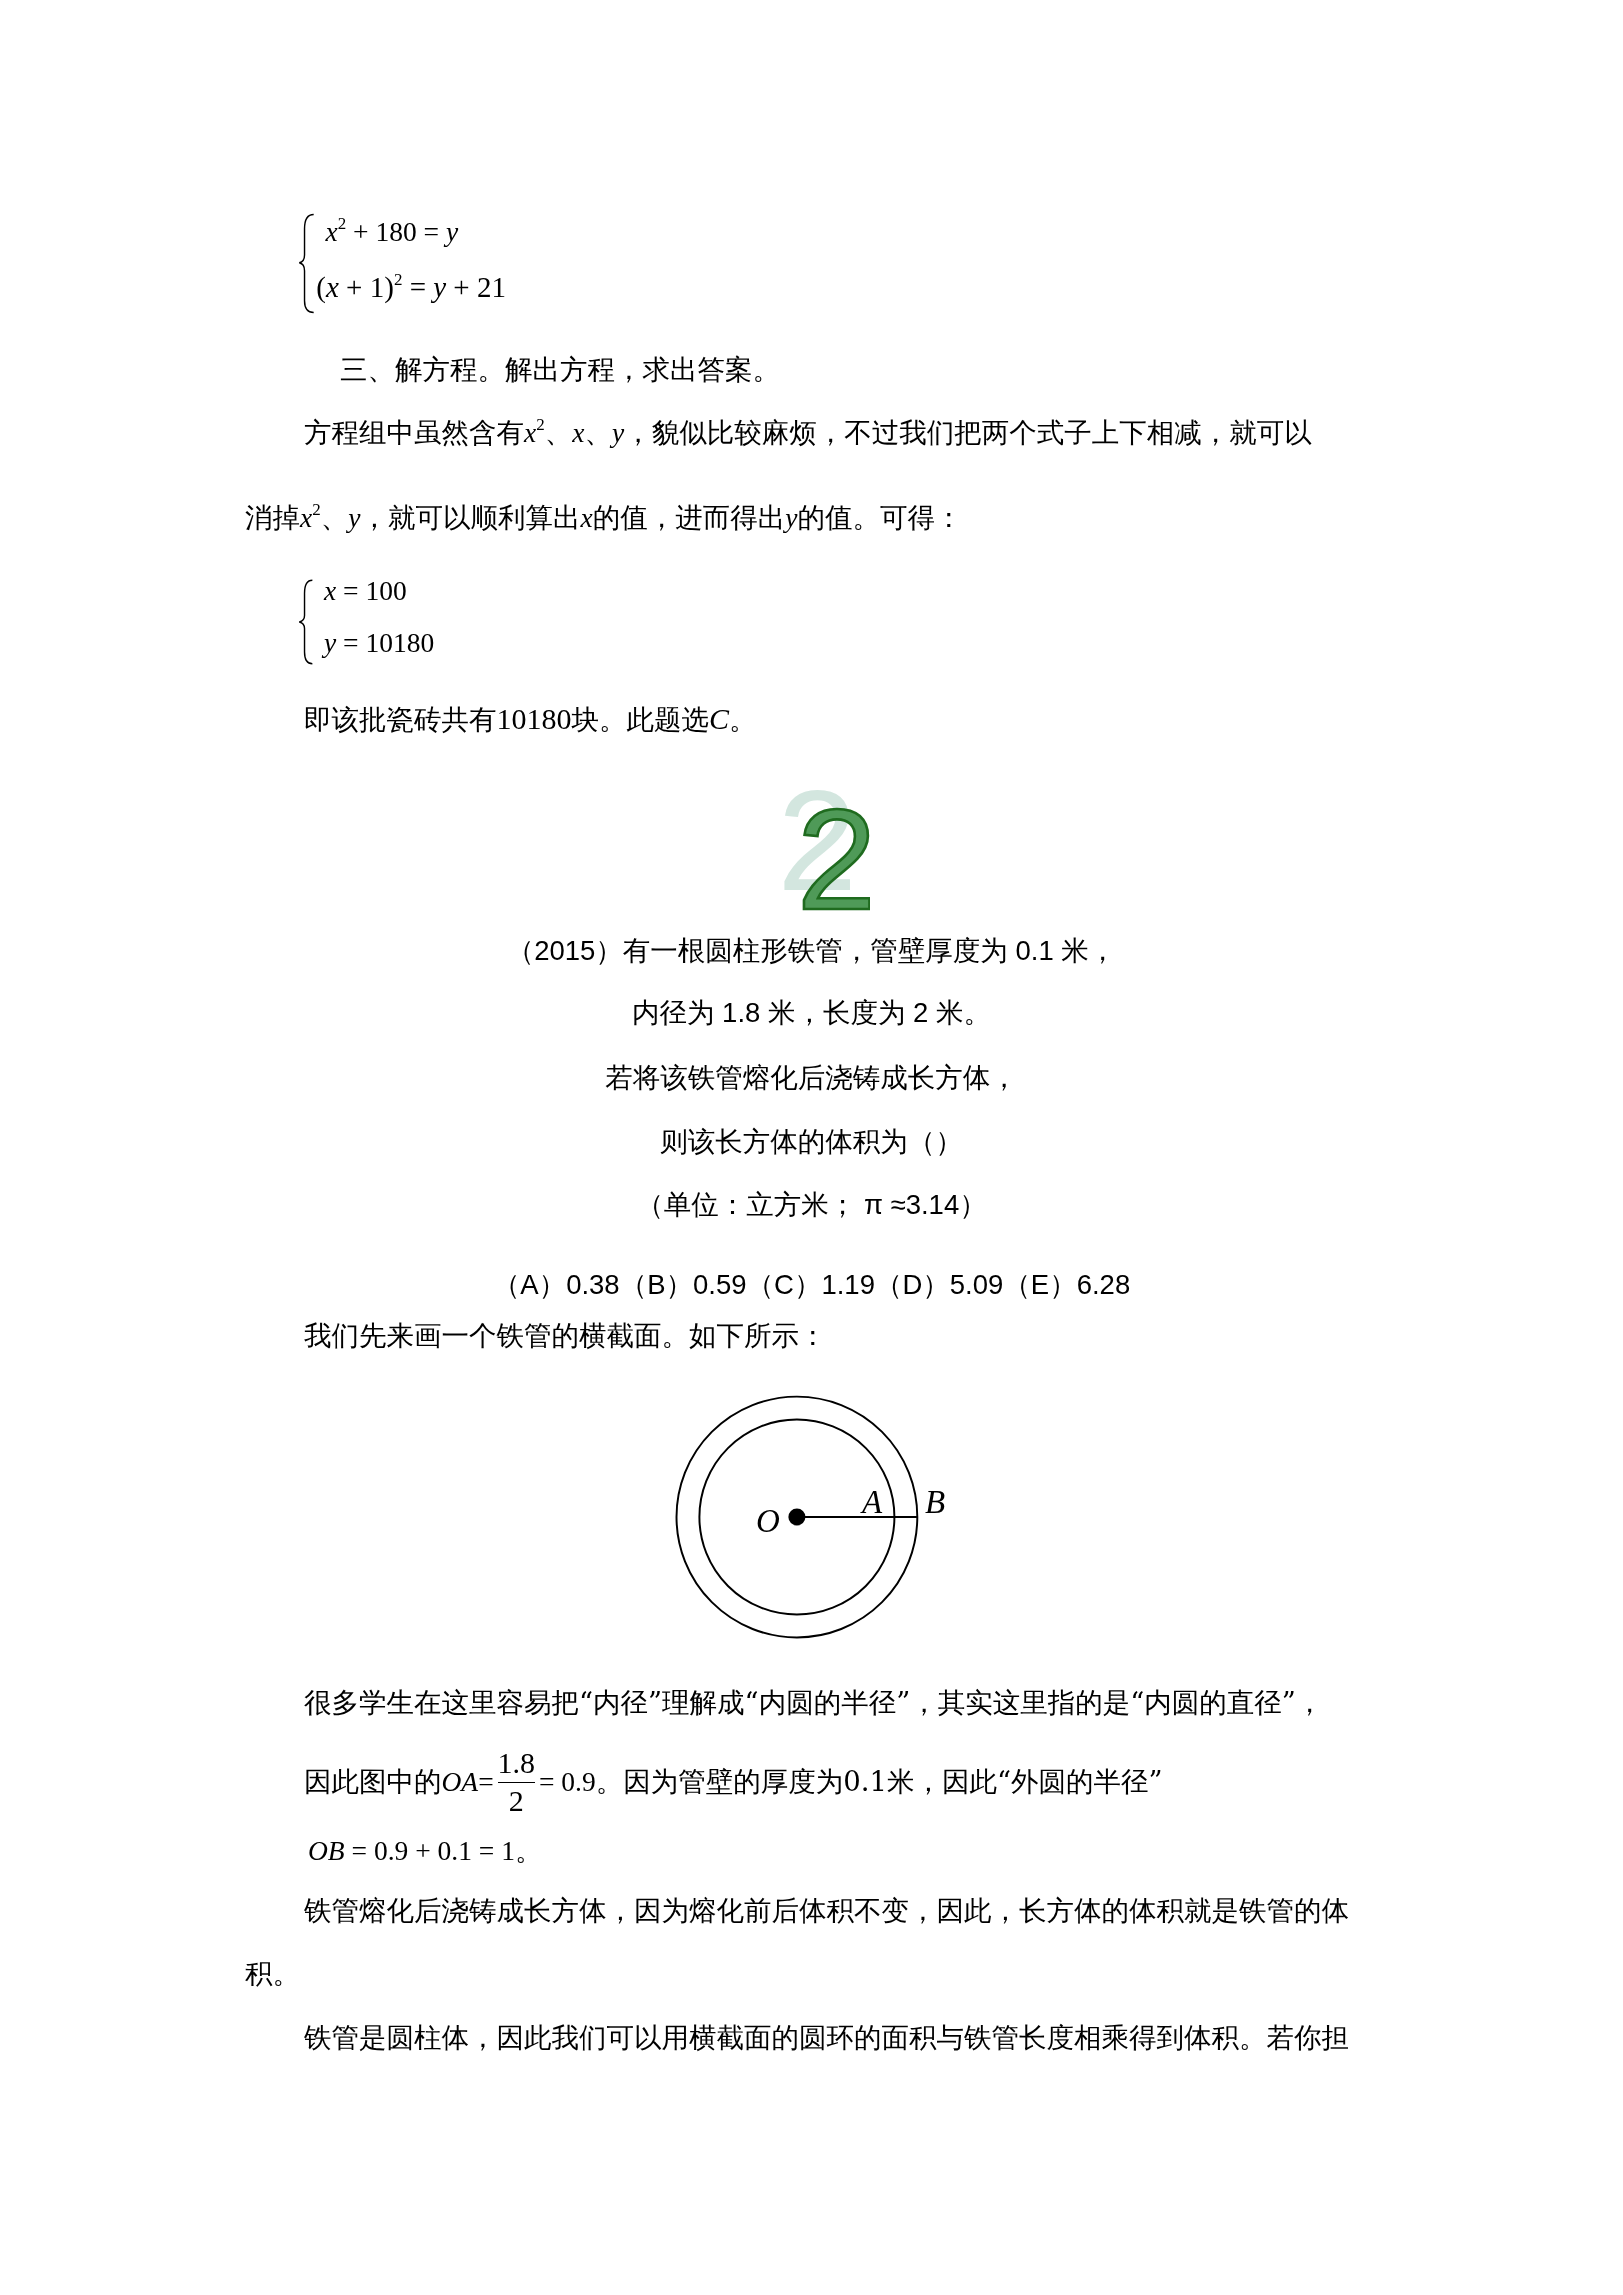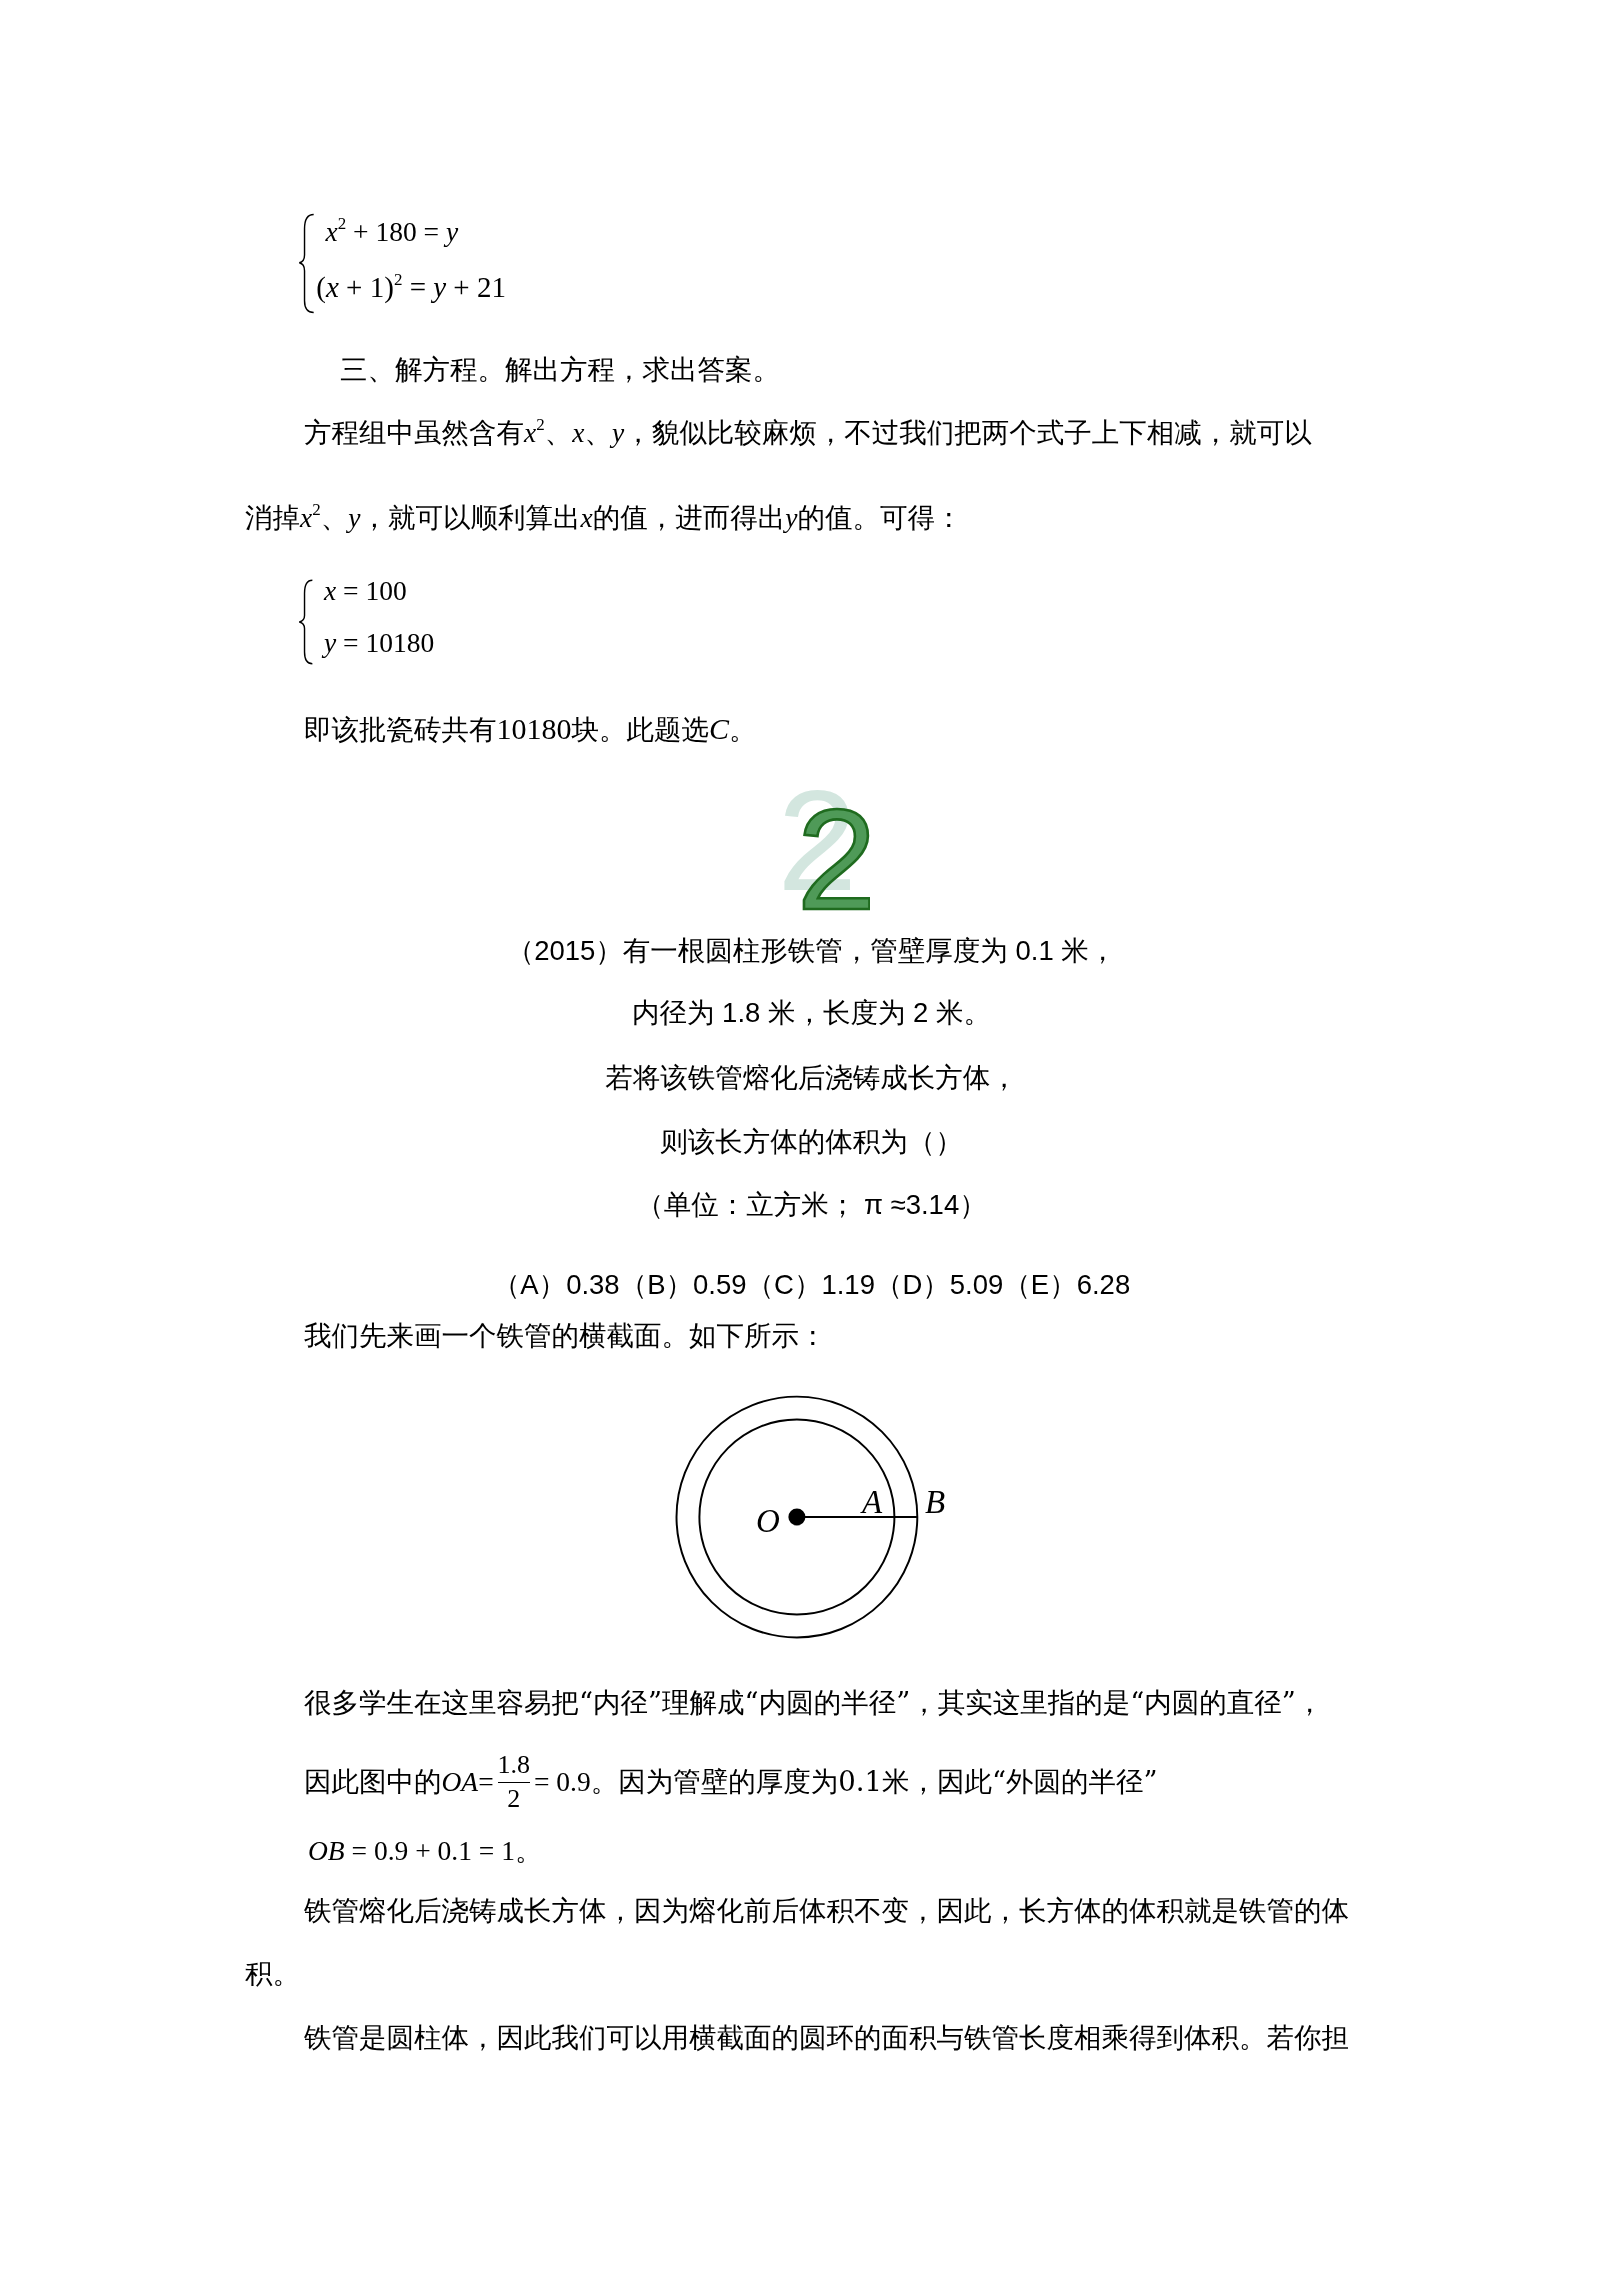--- a/index.html
+++ b/index.html
@@ -6,21 +6,21 @@
   body { width: 1623px; height: 2295px; position: relative; overflow: hidden;
          font-family: "DejaVu Serif", "Liberation Serif", serif; color: #000; }
   .line { position: absolute; white-space: nowrap; font-size: 27.5px; line-height: 1; }
   .sans { font-family: "Liberation Sans", "DejaVu Sans", sans-serif; }
   .math { font-family: "Liberation Serif", "DejaVu Serif", serif; }
   .it { font-style: italic; }
   .center { left: 0; width: 1623px; text-align: center; }
   sup { font-size: 17px; vertical-align: 11.8px; line-height: 0; }
   .eqsys { position: absolute; }
   .frac { display: inline-block; vertical-align: middle; text-align: center; margin: 0 3.9px; }
-  .frac .num, .frac .den { display: block; font-size: 26px; line-height: 1.15; }
+  .frac .num, .frac .den { display: block; font-size: 30px; line-height: 1.15; }
   .frac .bar { display: block; border-top: 1.3px solid #000; margin: 1.3px 0; }
   .badge { position: absolute; left: 772px; top: 753px; width: 98px; height: 170px; }
   .figure { position: absolute; left: 668px; top: 1388px; width: 301px; height: 262px; }
 </style>
 </head>
 <body>
 
 <div class="eqsys" style="left:298px; top:209px; width:275px; height:105px;">
   <svg width="19.6" height="105" style="position:absolute;left:0;top:0;" viewBox="0 0 30 160">
     <path d="M24 8 Q10 8 10 30 L10 70 Q10 80 2 82 Q10 84 10 94 L10 140 Q10 158 24 158" fill="none" stroke="#000" stroke-width="2.2"></path>
@@ -47,21 +47,21 @@
     <path d="M22 6 Q10 6 10 26 L10 60 Q10 68 2 70 Q10 72 10 80 L10 116 Q10 134 22 134" fill="none" stroke="#000" stroke-width="2.2"></path>
   </svg>
   <div class="line math" style="left:26px; top:4px;">
     <span class="it">x</span><span> = </span><span>100</span>
   </div>
   <div class="line math" style="left:26px; top:56px;">
     <span class="it">y</span><span> = </span><span>10180</span>
   </div>
 </div>
 
-<div class="line" style="left:304px; top:704px;margin-top:10px;">
+<div class="line" style="left:304px; top:704px;">
   <span>即该批瓷砖共有</span><span class="math" style="font-size:30px;">10180</span><span>块。此题选</span><span class="math it" style="font-size:30px;">C</span><span>。</span>
 </div>
 
 <div class="badge">
   <svg width="98" height="170" viewBox="0 0 150 260">
     <text x="8" y="210" font-family="Liberation Sans, sans-serif" font-size="220" fill="#d3e6df">2</text>
     <text x="38" y="238" font-family="Liberation Sans, sans-serif" font-size="220" fill="#4f9a58" stroke="#1f6b1f" stroke-width="4">2</text>
   </svg>
 </div>
 

